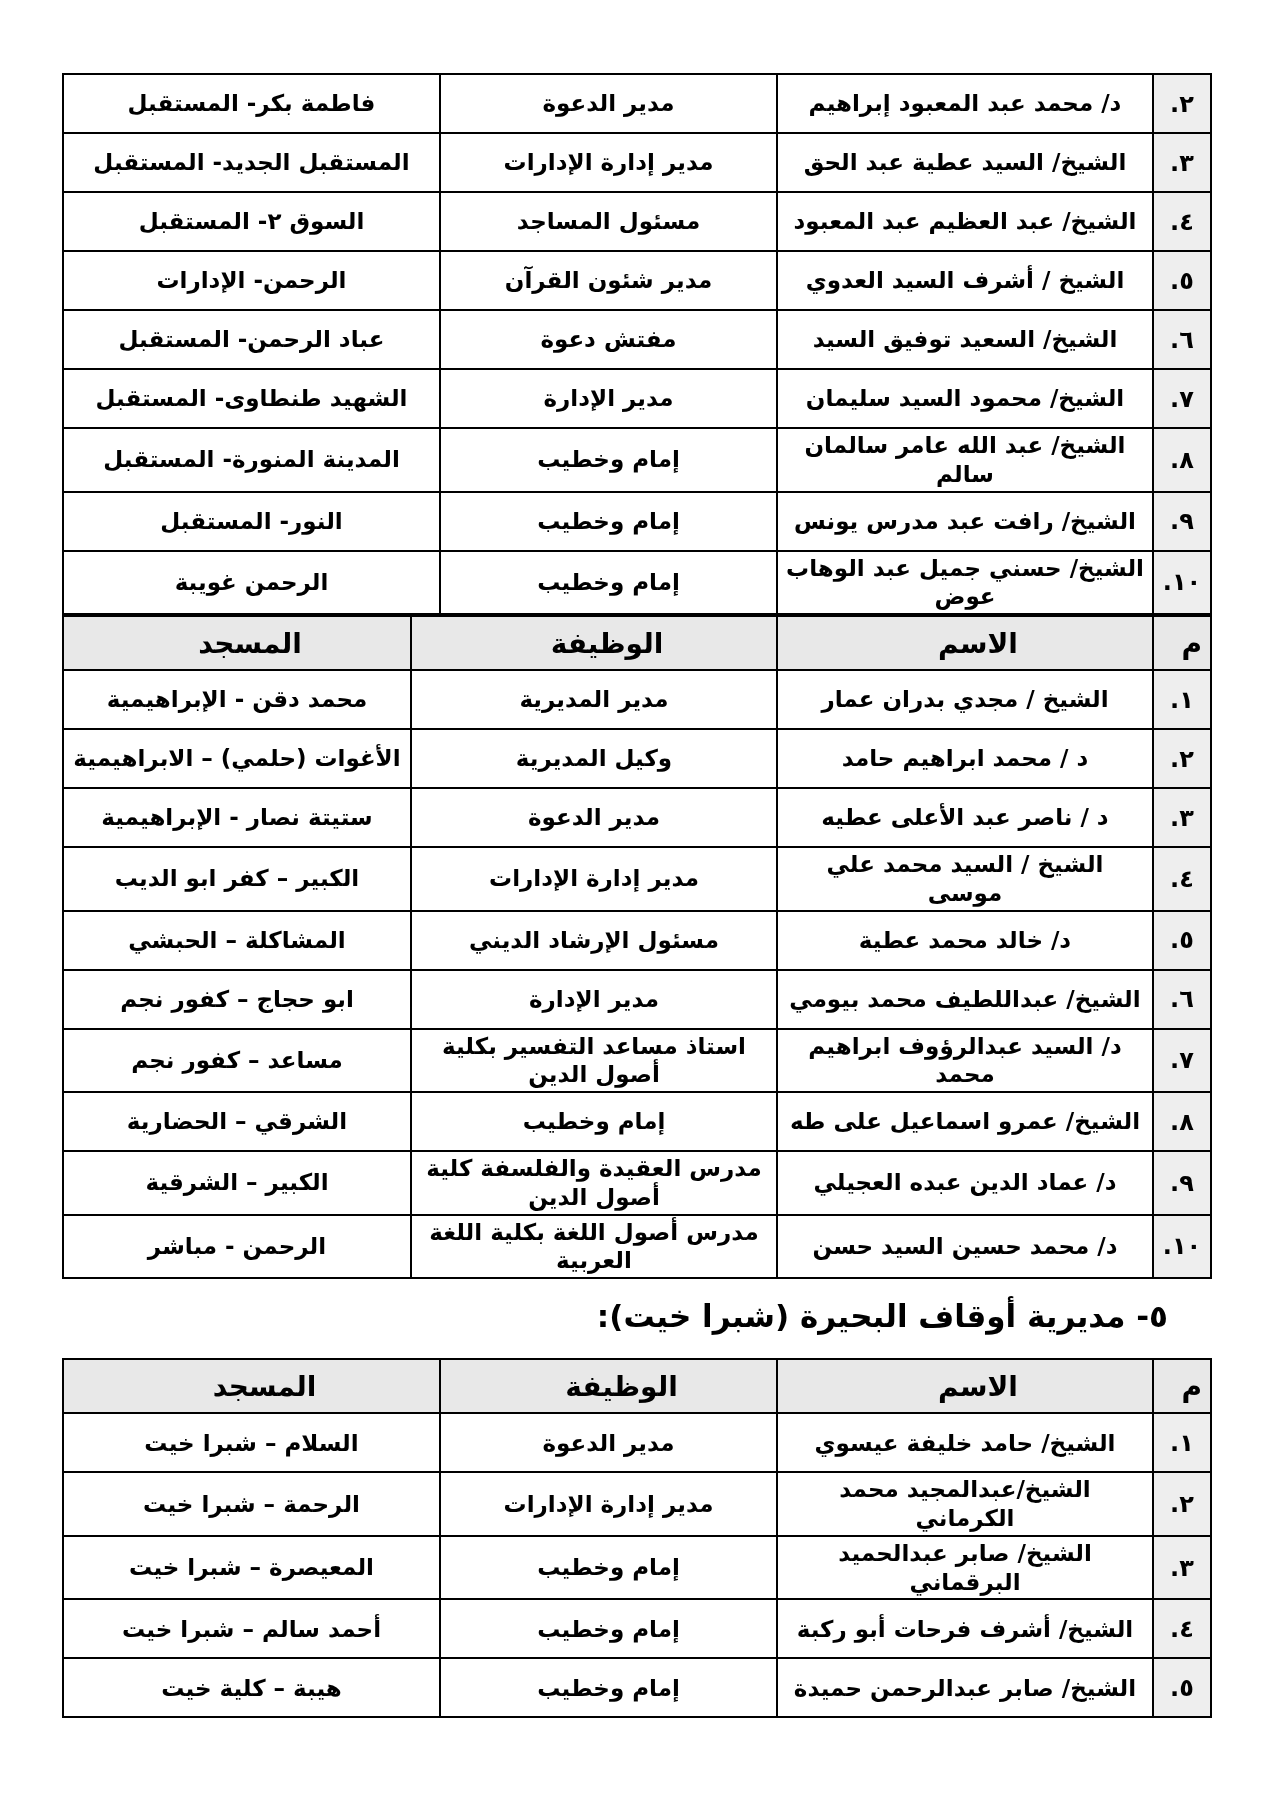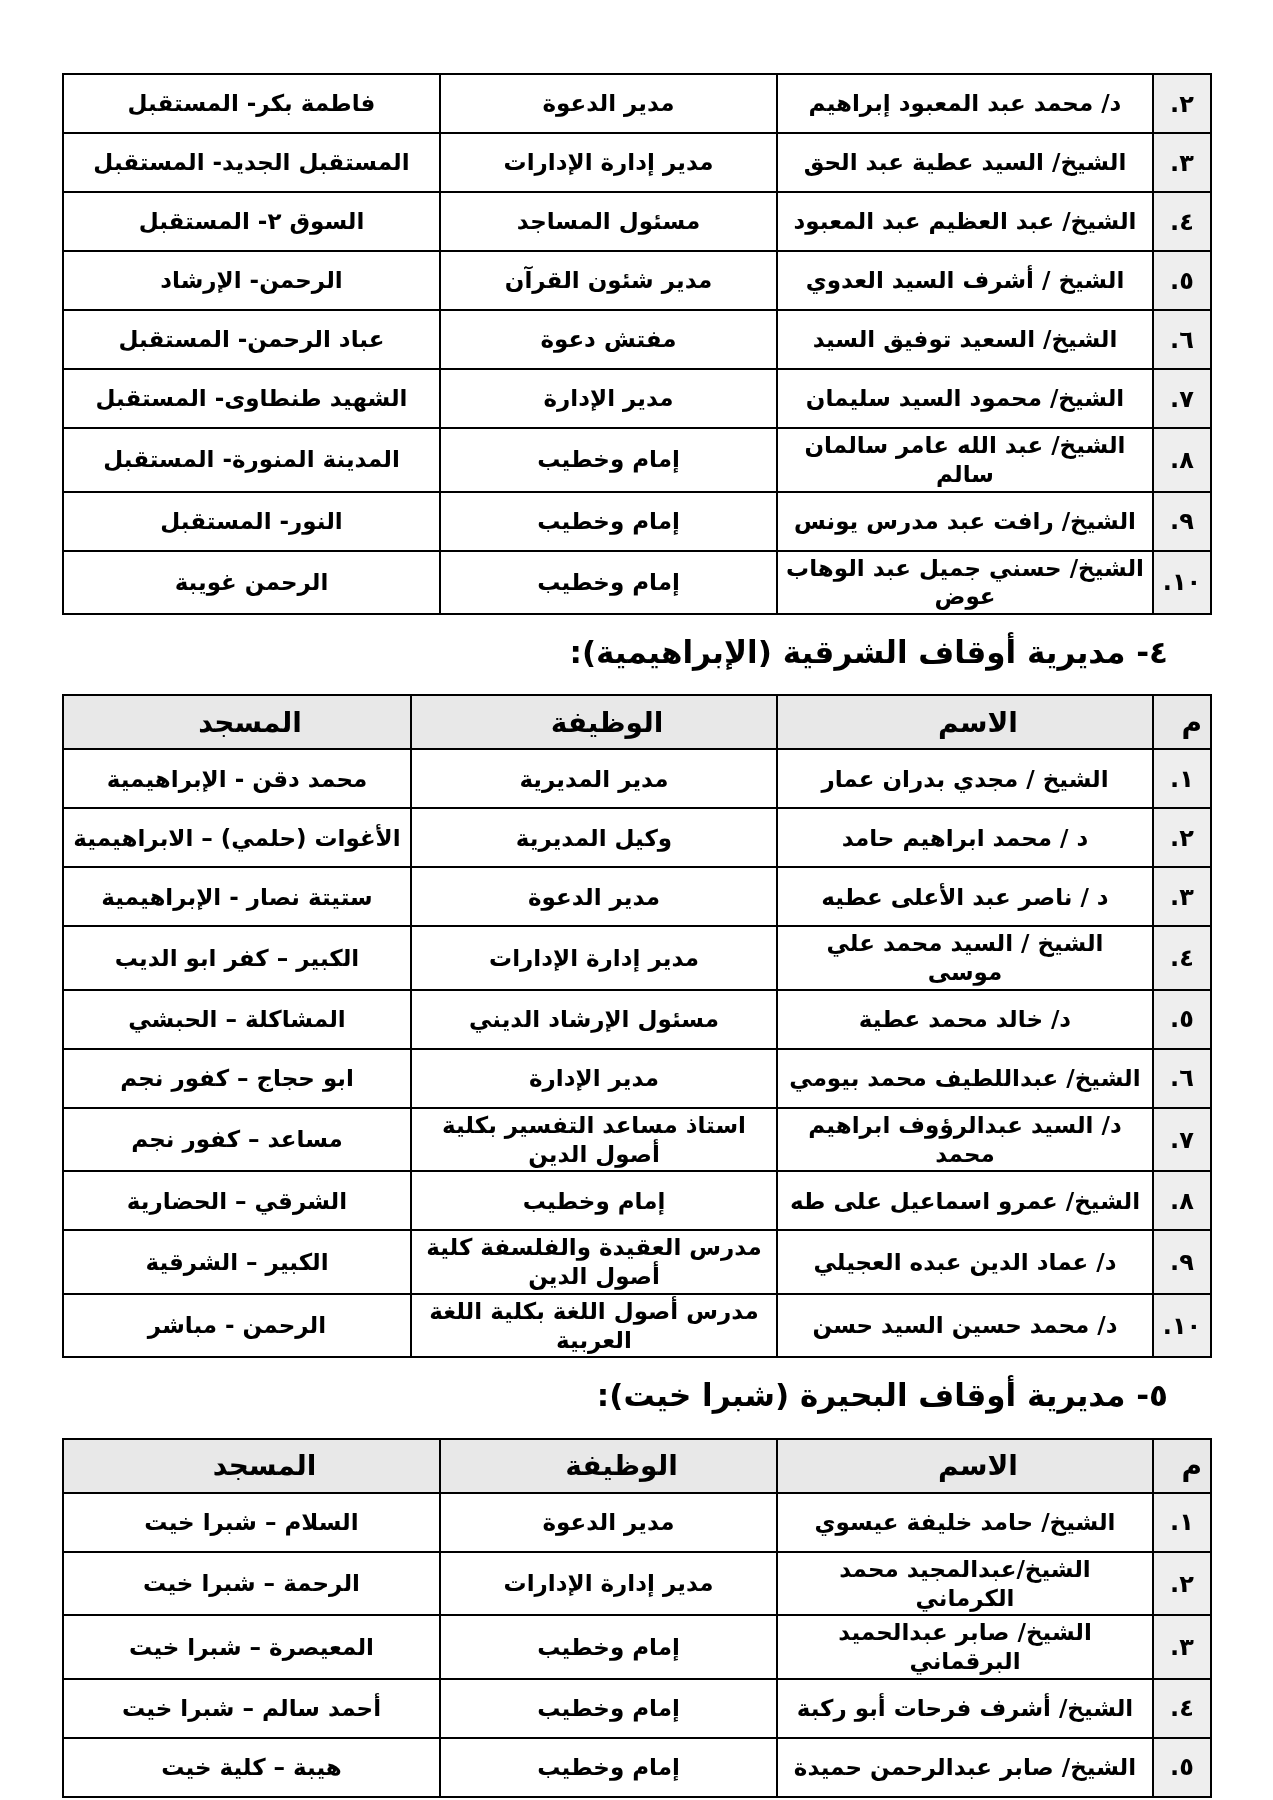--- a/index.html
+++ b/index.html
@@ -82,21 +82,21 @@
           <tr>
             <td class="c-num">٤.</td>
             <td class="c-name">الشيخ/ عبد العظيم عبد المعبود</td>
             <td class="c-job">مسئول المساجد</td>
             <td class="c-mosque">السوق ٢- المستقبل</td>
           </tr>
           <tr>
             <td class="c-num">٥.</td>
             <td class="c-name">الشيخ / أشرف السيد العدوي</td>
             <td class="c-job">مدير شئون القرآن</td>
-            <td class="c-mosque">الرحمن- الإرشاد</td>
+            <td class="c-mosque">الرحمن- الإدارات</td>
           </tr>
           <tr>
             <td class="c-num">٦.</td>
             <td class="c-name">الشيخ/ السعيد توفيق السيد</td>
             <td class="c-job">مفتش دعوة</td>
             <td class="c-mosque">عباد الرحمن- المستقبل</td>
           </tr>
           <tr>
             <td class="c-num">٧.</td>
             <td class="c-name">الشيخ/ محمود السيد سليمان</td>
@@ -117,21 +117,20 @@
           </tr>
           <tr>
             <td class="c-num">١٠.</td>
             <td class="c-name">الشيخ/ حسني جميل عبد الوهاب عوض</td>
             <td class="c-job">إمام وخطيب</td>
             <td class="c-mosque">الرحمن غويبة</td>
           </tr>
         </tbody>
     </table>
 
-    <h2 class="sec-title">٤-  مديرية أوقاف الشرقية (الإبراهيمية):</h2>
 
     <table class="roster">
       <colgroup>
         <col style="width:58px">
         <col style="width:376px">
         <col style="width:366px">
         <col style="width:348px">
       </colgroup>
       <thead>
         <tr>

